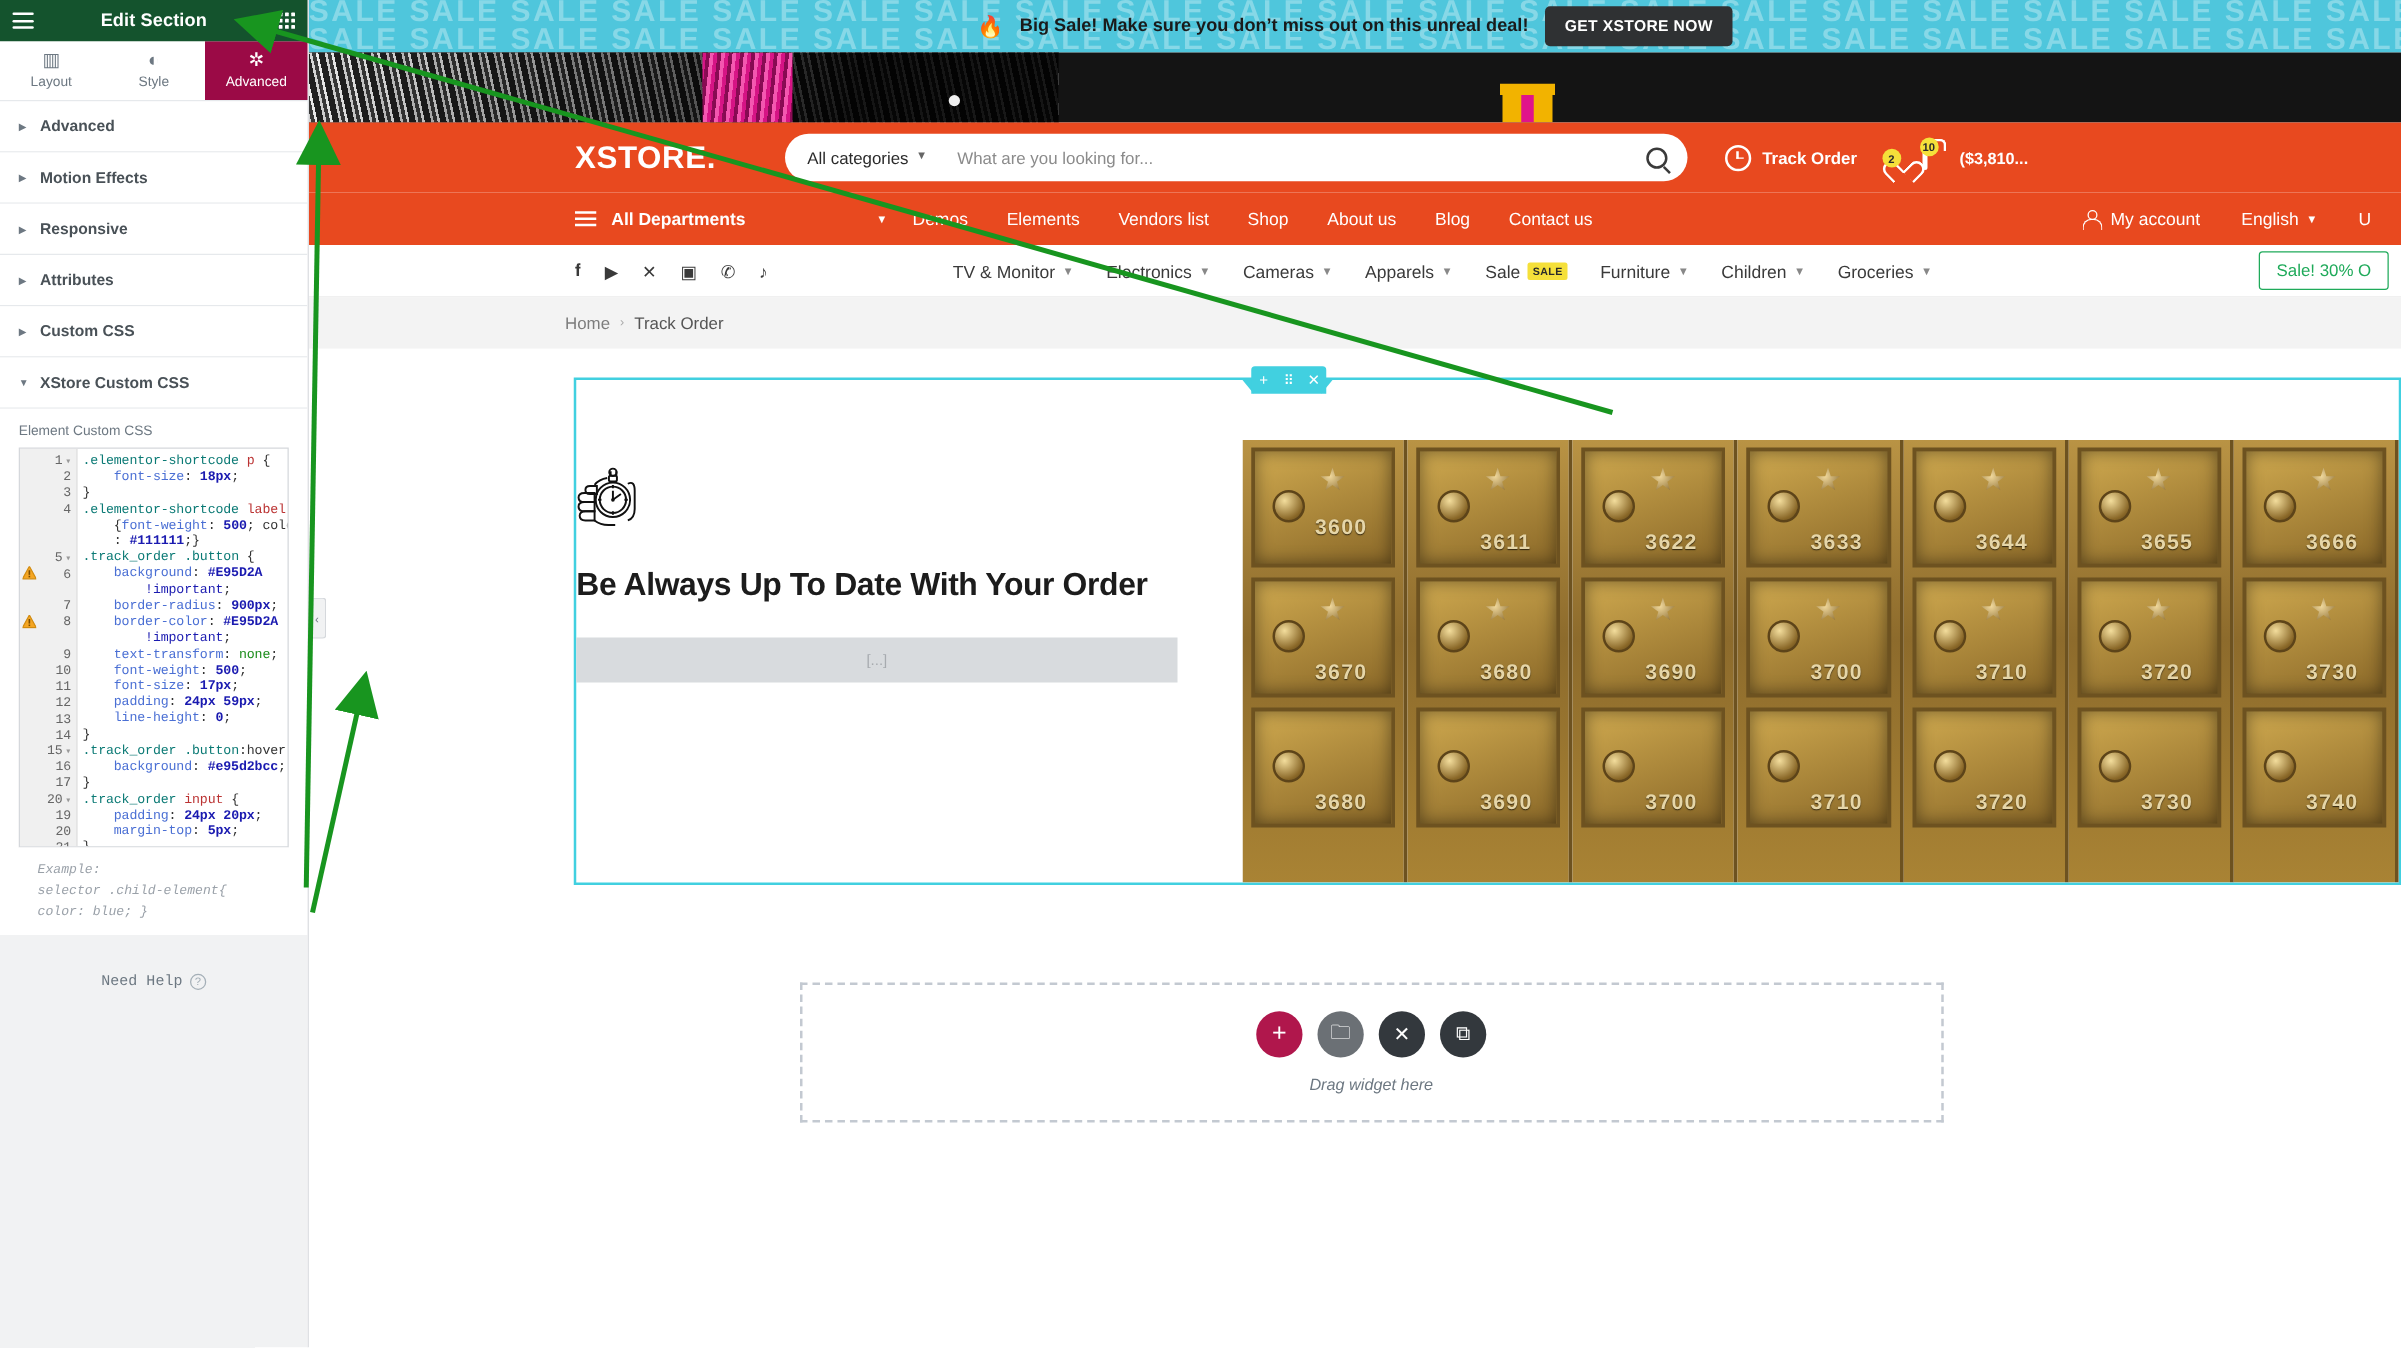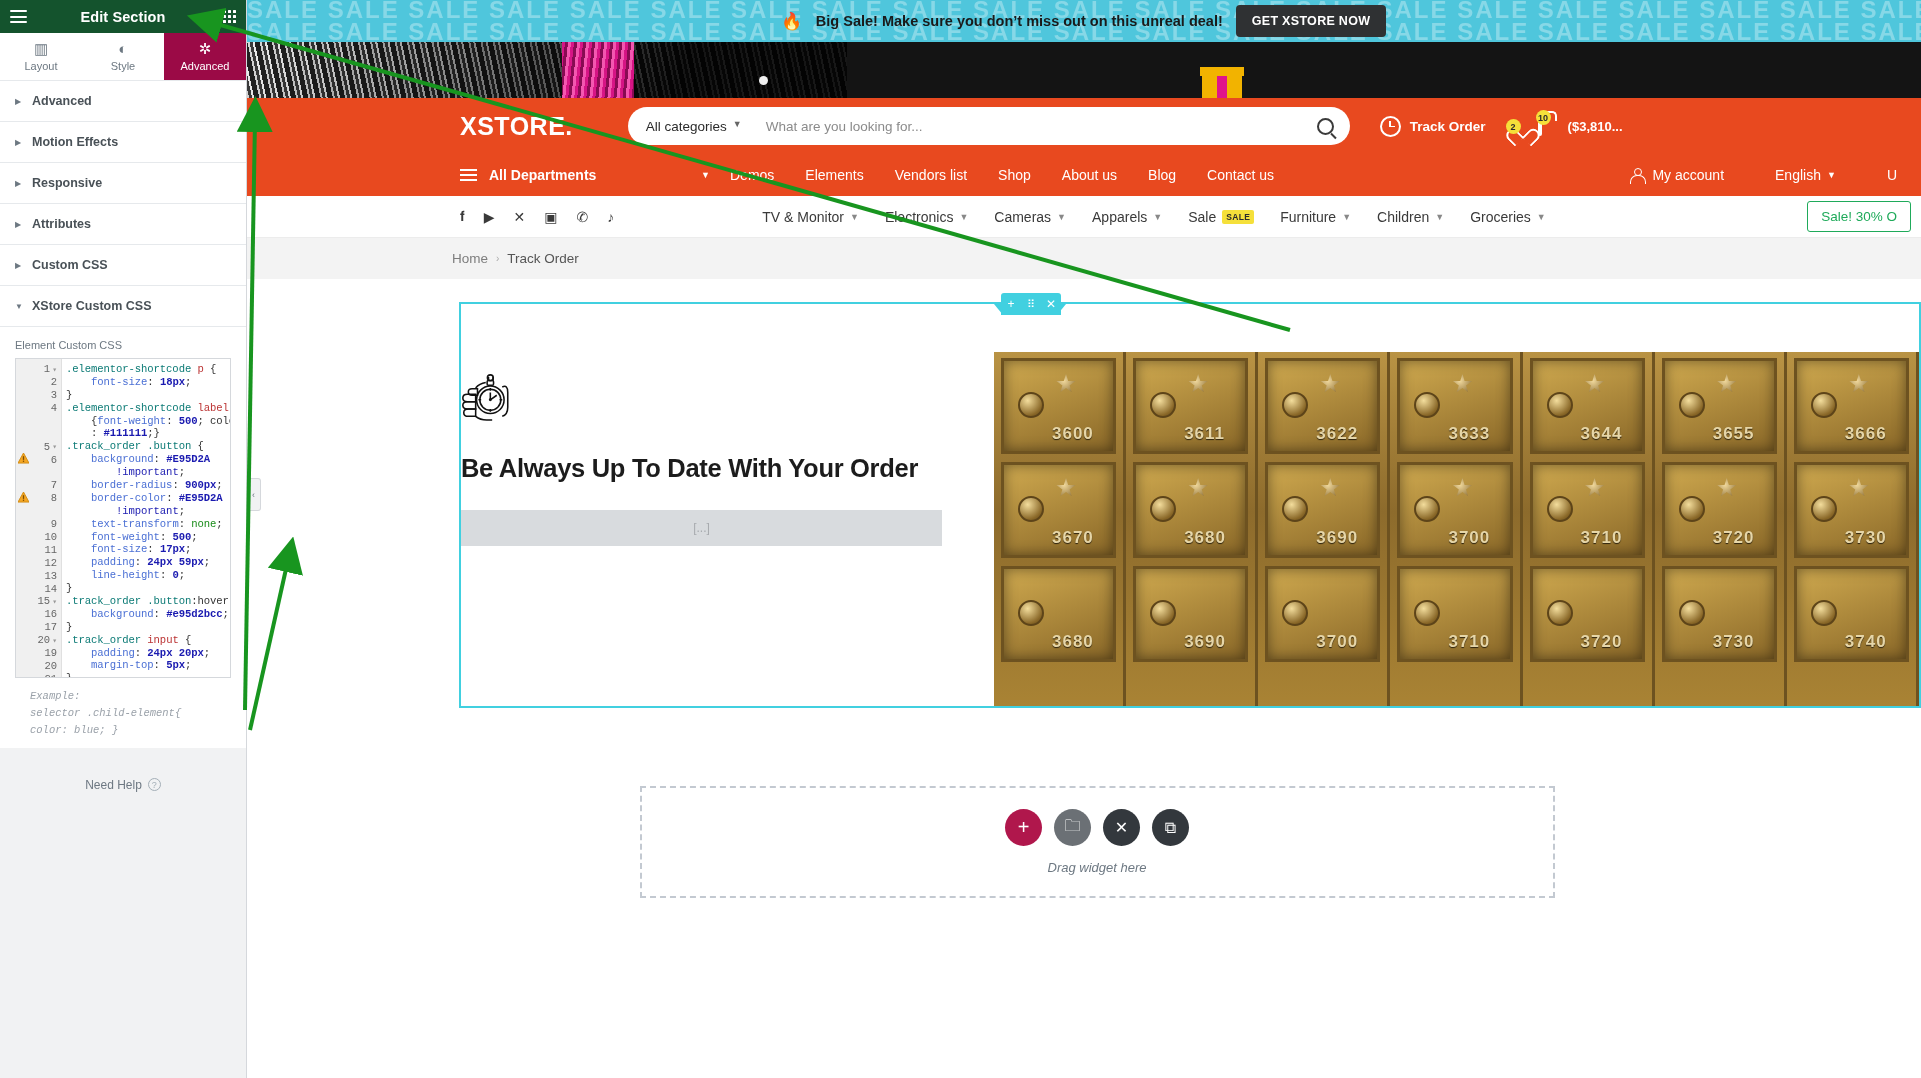--- a/index.html
+++ b/index.html
@@ -76,22 +76,22 @@
   .c-prop { color: #4a6fd4; }
   .c-val { color: #1a1ab0; font-weight: 700; }
   .c-green { color: #1a8c1a; }
   .c-imp { color: #1a1ab0; }
 
   .example { padding: 10px 15px 0 15px; background: #fff; }
   .example i { display:block; font-family: "Liberation Mono", monospace;
      font-size: 10.5px; color: #9aa1a9; font-style: italic; line-height: 1.6; }
 
   .needhelp { text-align: center; font-size: 12px; color: #6d7882;
-     padding: 30px 5px; background:#f1f2f3; display:flex; align-items:flex-start;
-     justify-content:center; gap:6px; }
+     padding: 30px 5px; background:#f1f2f3; display:flex; align-items:flex-end;
+     justify-content:center; gap:6px;font-family:Liberation Mono, monospace; }
   .qmark { width: 13px; height: 13px; border: 1px solid #a4afb7; border-radius: 50%;
      font-size: 9px; display:inline-flex; align-items:center; justify-content:center;
      color:#a4afb7; }
 
   .panel-collapse {
     position: absolute; left: 247px; top: 478px; width: 14px; height: 33px;
     background: #f1f2f3; border: 1px solid #d5d8dc; border-left: none;
     border-radius: 0 3px 3px 0; display: flex; align-items: center;
     justify-content: center; font-size: 9px; color: #6d7882; z-index: 51;
     cursor: pointer;
@@ -187,21 +187,21 @@
   .nav2 { background: #e8491f; height: 42px; display: flex; align-items: center;
      color: #fff; }
   .alldep { display: flex; align-items: center; gap: 12px; margin-left: 213px;
      font-size: 14px; font-weight: 700; width: 250px; cursor: pointer; }
   .bars { width: 17px; height: 12px; display:flex; flex-direction:column;
      justify-content:space-between; }
   .bars i { height: 2px; background: #fff; display:block; }
   .alldep .chev2 { font-size: 9px; margin-left: auto; }
   .mainnav { display: flex; gap: 31px; font-size: 14px; margin-left: 20px; }
   .mainnav span { cursor: pointer; }
-  .nav2-right { margin-left: auto; display: flex; align-items: center; gap: 51px;
+  .nav2-right { margin-left: auto; display: flex; align-items: center; gap: 33px;
      padding-right: 24px; font-size: 14px; }
   .acct { display: flex; align-items: center; gap: 8px; cursor: pointer; }
   .person { width:14px; height:15px; position:relative; }
   .person::before { content:''; position:absolute; left:4px; top:0; width:6px;
      height:6px; border:1.6px solid #fff; border-radius:50%; }
   .person::after { content:''; position:absolute; left:0px; top:7px; width:14px;
      height:8px; border:1.6px solid #fff; border-bottom:none;
      border-radius: 7px 7px 0 0; }
   .lang { display:flex; align-items:center; gap:6px; cursor:pointer; }
 
@@ -674,21 +674,21 @@
         <div class="lockers" id="lockers">
             <div class="lcol">
               <div class="lbox" style="top:6px;height:96px"></div>
               <div class="lbox" style="top:110px;height:96px"></div>
               <div class="lbox" style="top:214px;height:96px"></div>
               <div class="lknob" style="left:24px;top:40px"></div>
               <div class="lknob" style="left:24px;top:144px"></div>
               <div class="lknob" style="left:24px;top:248px"></div>
               <div class="lstar" style="left:62px;top:22px"></div>
               <div class="lstar" style="left:62px;top:126px"></div>
-              <div class="lnum" style="left:58px;top:72px">3600</div>
+              <div class="lnum" style="left:58px;top:60px">3600</div>
               <div class="lnum" style="left:58px;top:176px">3670</div>
               <div class="lnum" style="left:58px;top:280px">3680</div>
             </div>
             <div class="lcol">
               <div class="lbox" style="top:6px;height:96px"></div>
               <div class="lbox" style="top:110px;height:96px"></div>
               <div class="lbox" style="top:214px;height:96px"></div>
               <div class="lknob" style="left:24px;top:40px"></div>
               <div class="lknob" style="left:24px;top:144px"></div>
               <div class="lknob" style="left:24px;top:248px"></div>

